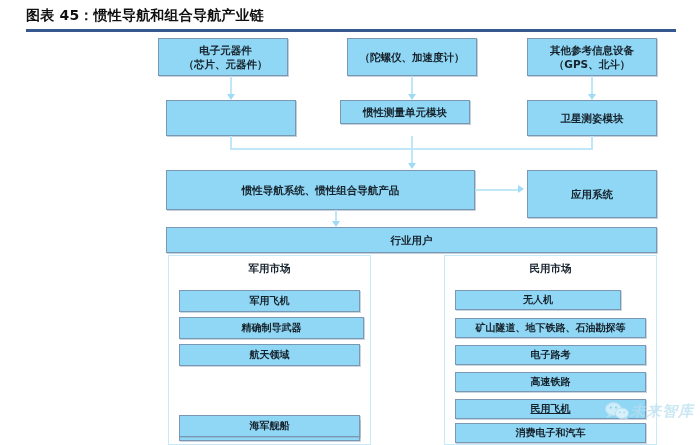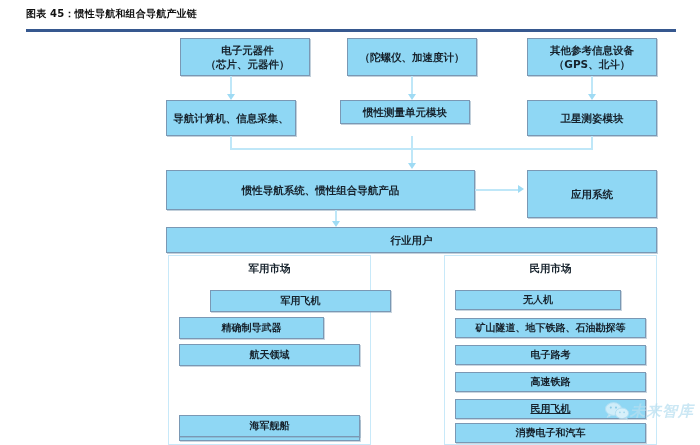--- a/index.html
+++ b/index.html
@@ -14,21 +14,21 @@
     overflow: hidden;
     font-family: "DejaVu Sans", "Liberation Sans", sans-serif;
     color: #1a1a1a;
   }
 
   
   .chart-title {
     position: absolute;
     left: 26px;
     top: 7px;
-    font-size: 10px;
+    font-size: 14px;
     font-weight: bold;
     color: #101010;
     letter-spacing: 0.2px;
     white-space: nowrap;
   }
   .title-rule {
     position: absolute;
     left: 26px;
     top: 29px;
     width: 650px;
@@ -132,21 +132,21 @@
     letter-spacing: 1px;
   }
   .wm-icon { display: block; }
 </style>
 </head>
 <body>
 
 <div class="chart-title">图表 45：惯性导航和组合导航产业链</div>
 <div class="title-rule"></div>
 
-<div class="fbox" style="left:180px; top:38px; width:130px; height:38px;padding-left:8px;">
+<div class="fbox" style="left:158px; top:38px; width:130px; height:38px;padding-left:8px;">
   <div>
     <span>电子元器件</span>
     <span>（芯片、元器件）</span>
   </div>
 </div>
 
 <div class="fbox" style="left:347px; top:38px; width:130px; height:38px;">
   <div>
     <span>（陀螺仪、加速度计）</span>
   </div>
@@ -163,21 +163,20 @@
 <div class="arrow-down" style="left:227px; top:94px;"></div>
 
 <div class="conn-v" style="left:411px; top:76px; height:22px;"></div>
 <div class="arrow-down" style="left:408px; top:94px;"></div>
 
 <div class="conn-v" style="left:591px; top:76px; height:22px;"></div>
 <div class="arrow-down" style="left:588px; top:94px;"></div>
 
 <div class="fbox" style="left:166px; top:100px; width:130px; height:36px;">
   <div>
-    <span>导航计算机、信息采集、</span>
   </div>
 </div>
 
 <div class="fbox" style="left:340px; top:100px; width:130px; height:24px;">
   <div>
     <span>惯性测量单元模块</span>
   </div>
 </div>
 
 <div class="fbox" style="left:527px; top:100px; width:130px; height:36px;">
@@ -212,24 +211,24 @@
 
 <div class="fbox" style="left:166px; top:227px; width:491px; height:26px;">
   <div>
     <span>行业用户</span>
   </div>
 </div>
 
 <div class="panel" style="left:168px; top:255px; width:203px; height:190px;">
   <div class="panel-title">军用市场</div>
 </div>
-<div class="item" style="left:179px; top:290px; width:181px; height:22px;margin-left:31px;">
+<div class="item" style="left:179px; top:290px; width:181px; height:22px;">
   <span>军用飞机</span>
 </div>
-<div class="item" style="left:179px; top:317px; width:145px; height:22px;">
+<div class="item" style="left:179px; top:317px; width:185px; height:22px;">
   <span>精确制导武器</span>
 </div>
 <div class="item" style="left:179px; top:344px; width:181px; height:22px;">
   <span>航天领域</span>
 </div>
 <div class="item" style="left:179px; top:381px; width:181px; height:22px;margin-top:38px;">
   <span>地面装甲车辆</span>
 </div>
 <div class="item" style="left:179px; top:415px; width:181px; height:22px;">
   <span>海军舰船</span>

